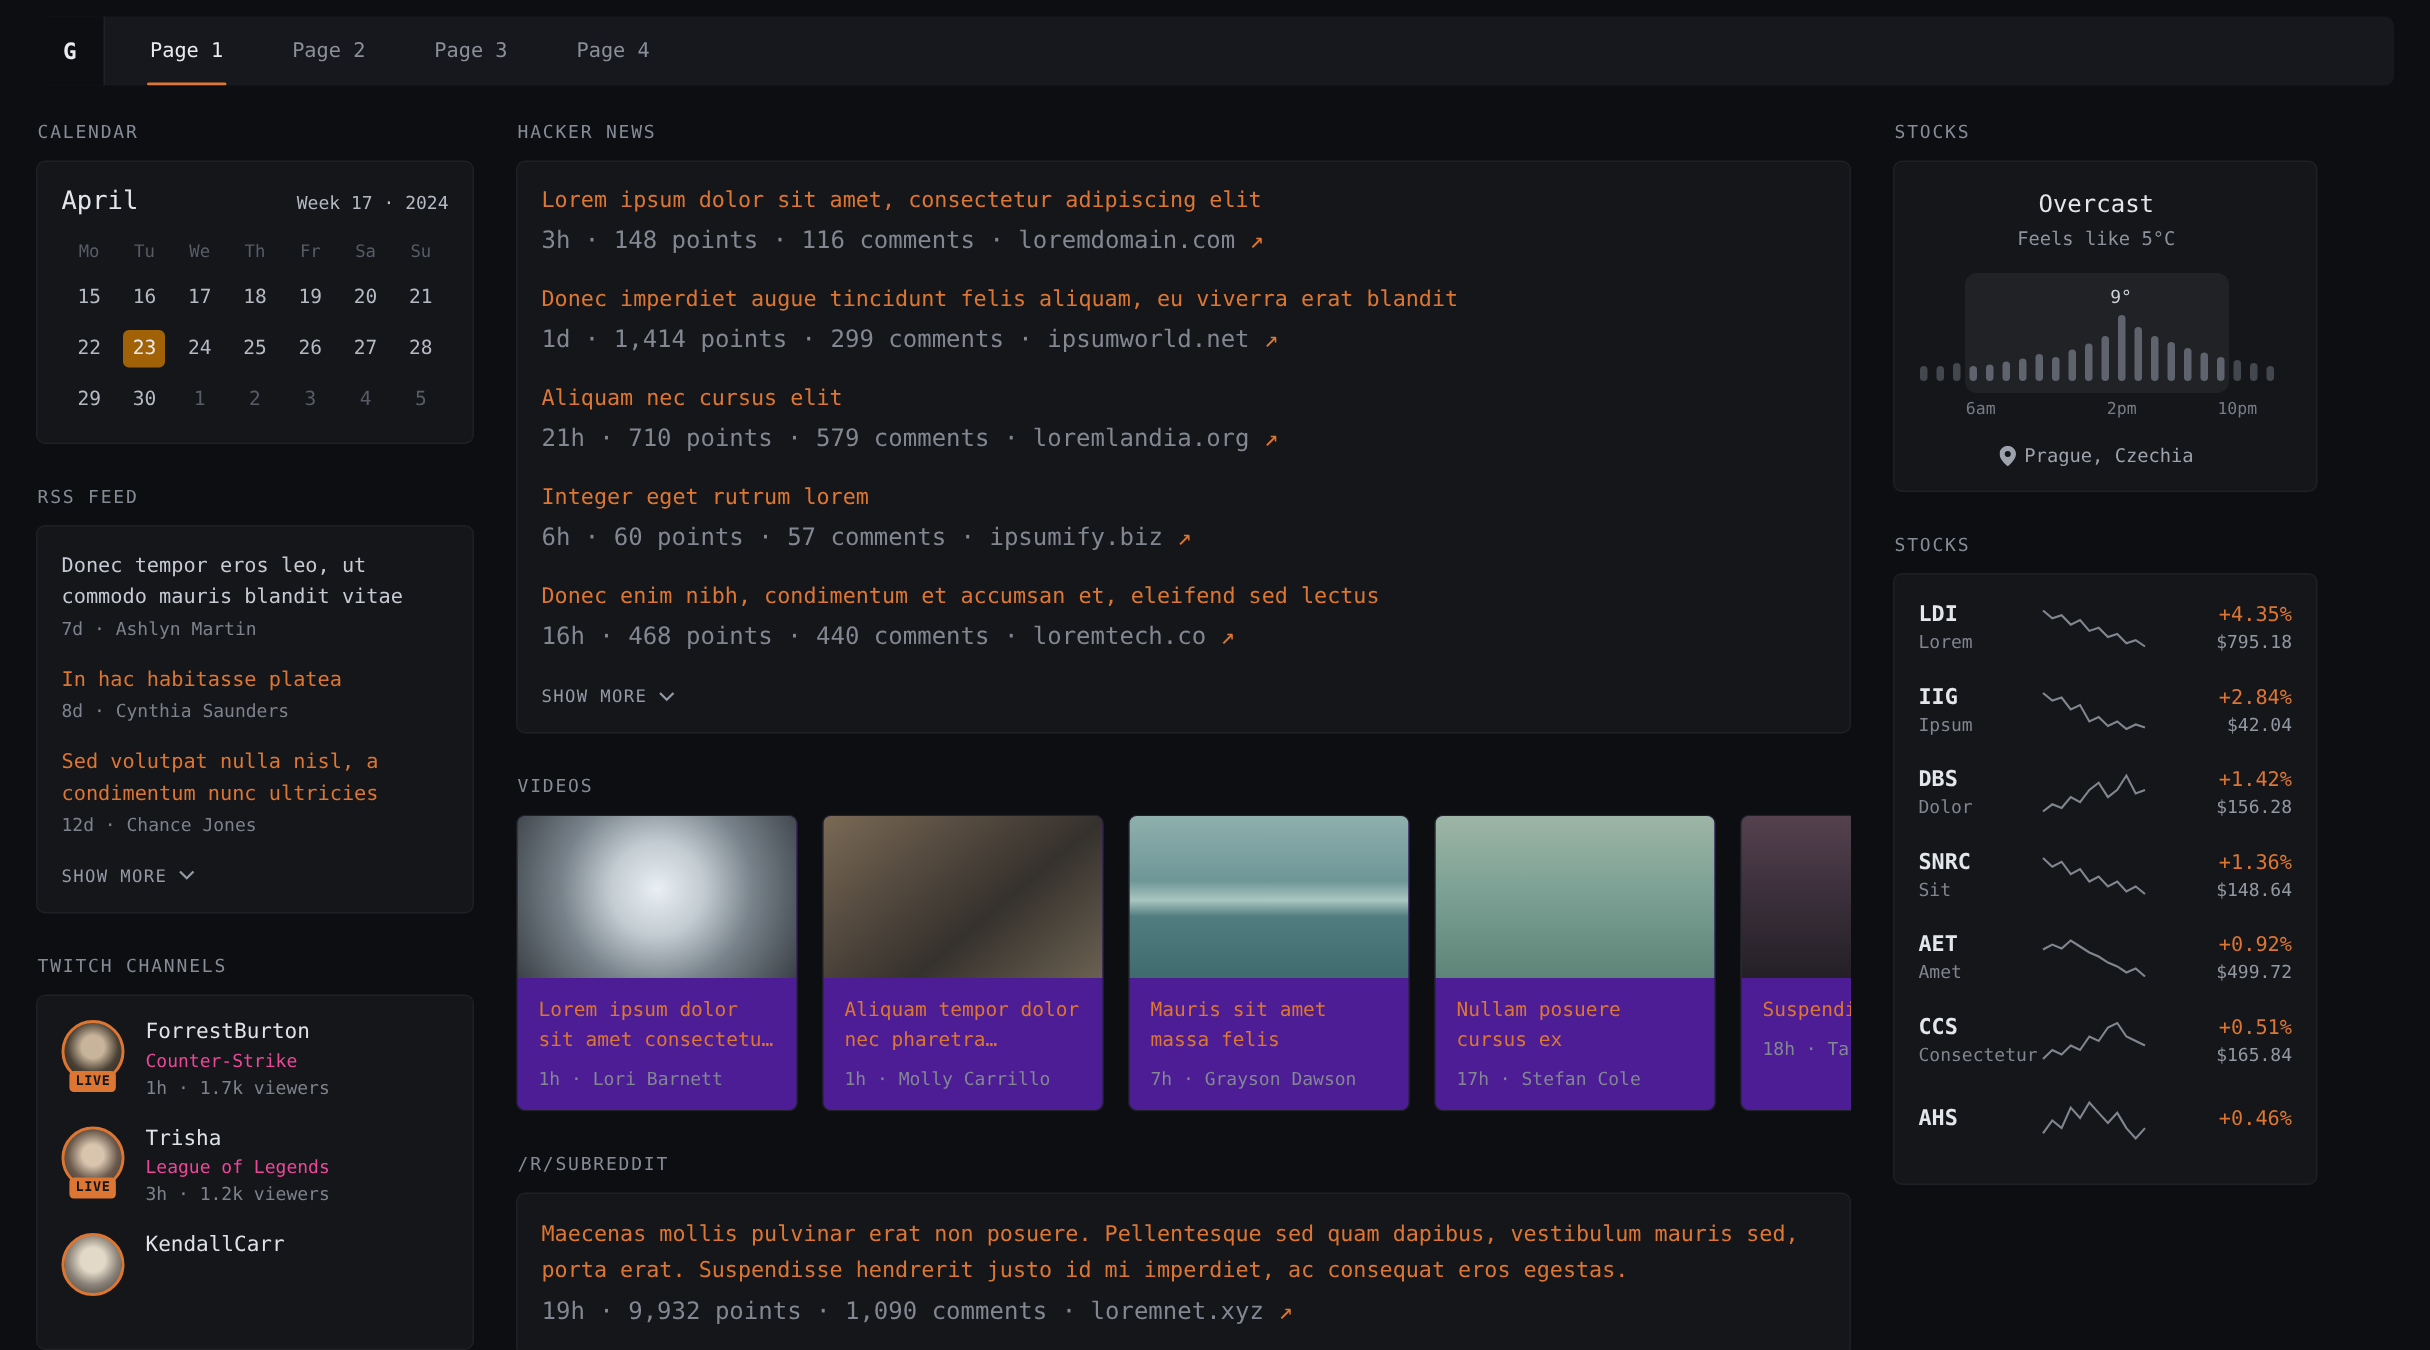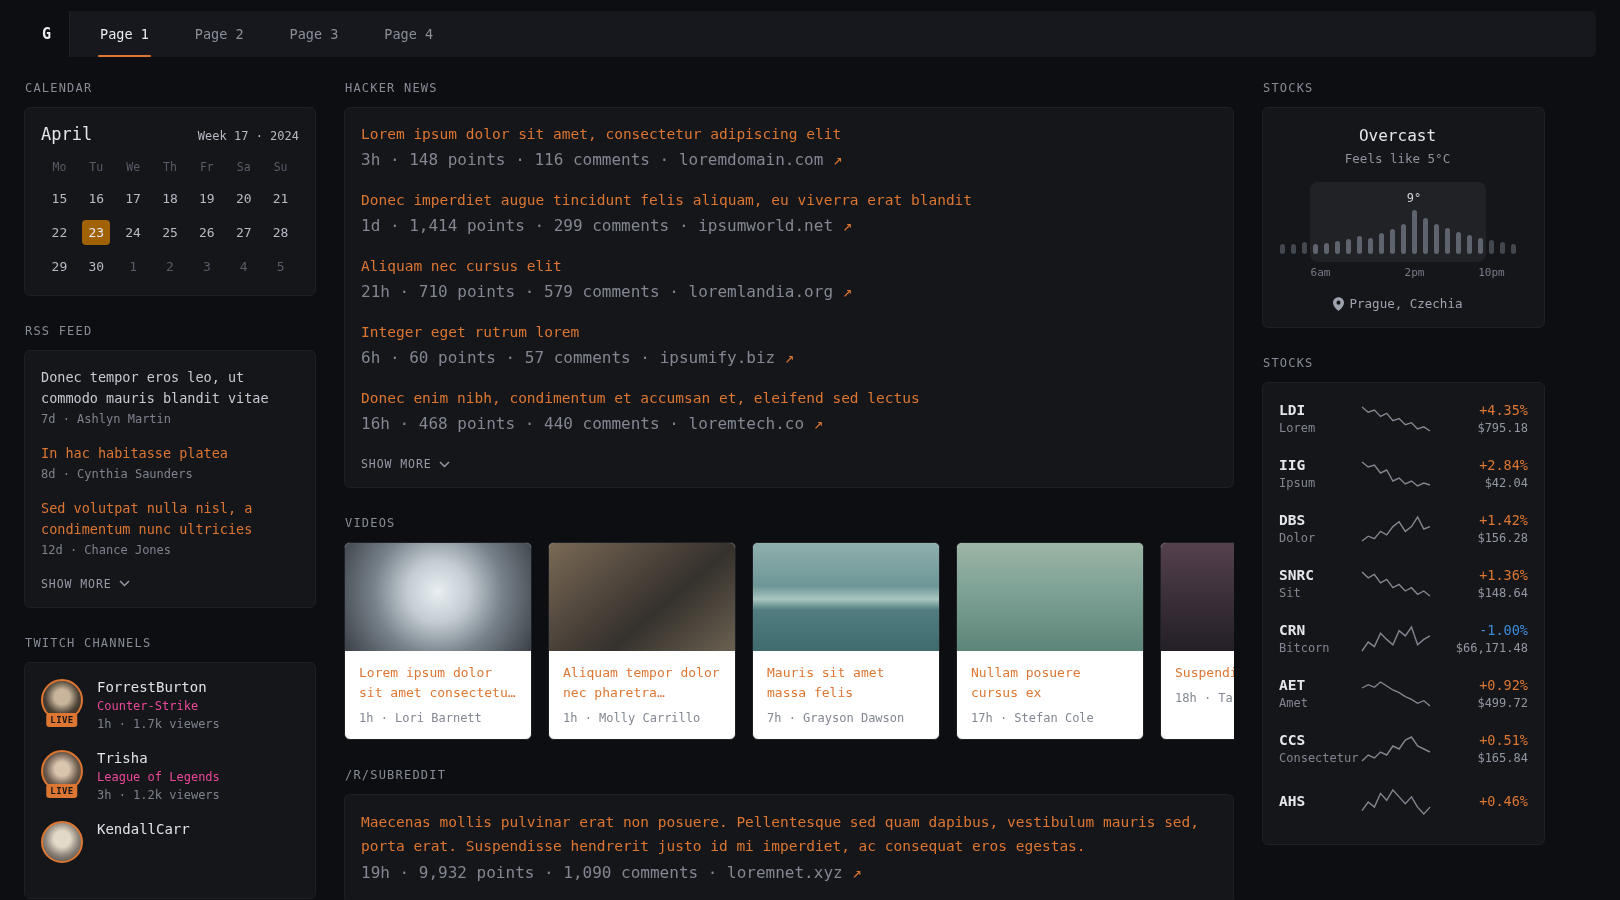--- a/index.html
+++ b/index.html
@@ -94,21 +94,21 @@
   .hn-title, .sub-title { font-size:14.5px; line-height:1.45; color:var(--accent); cursor:pointer; }
   .sub-title { line-height:1.6; }
   .post-meta { font-size:16px; color:#828791; margin-top:5px; }
   .post-domain { color:#828791; cursor:pointer; }
   .ext { color:var(--accent); }
   .sub-item { margin-bottom:4px; }
 
   
   .videos-row { display:flex; gap:16px; overflow:hidden; }
   .video-card {
-    width:188px; flex:none; background:#ffffff; border:1px solid #1e2025;
+    width:188px; flex:none; background:#4c1d95; border:1px solid #1e2025;
     border-radius:6px; overflow:hidden; display:flex; flex-direction:column; cursor:pointer;
   }
   .thumb { height:108px; width:100%; }
   .thumb-0 { background:radial-gradient(circle at 50% 45%, #e9eff3 0%, #c3ccd2 28%, #78828a 58%, #3a4046 100%); }
   .thumb-1 { background:linear-gradient(140deg, #7a6a55 0%, #574c41 30%, #35312c 60%, #6b6152 100%); }
   .thumb-2 { background:linear-gradient(to bottom, #8fb0ad 0%, #6e9697 40%, #aac6c0 52%, #517d80 62%, #3f6a6e 100%); }
   .thumb-3 { background:linear-gradient(to bottom, #9db5a5 0%, #7da195 45%, #5d8478 100%); }
   .thumb-4 { background:linear-gradient(to bottom, #55414e 0%, #3a2f3a 50%, #241f27 100%); }
   .v-title { padding:12px 14px 0 14px; font-size:13px; line-height:1.55; color:var(--accent); }
   .v-meta { padding:8px 14px 14px 14px; font-size:12px; color:#828791; }
@@ -448,35 +448,20 @@
                   <polyline points="2.0,3.0 8.2,8.8 14.4,5.5 20.5,13.8 26.7,10.4 32.9,18.7 39.1,15.4 45.3,22.0 51.5,18.7 57.6,25.3 63.8,22.0 70.0,27.0" fill="none" stroke="#81868f" stroke-width="1.4"></polyline>
                 </svg>
               </div>
               <div class="st-right">
                 <div class="st-change">+1.36%</div>
                 <div class="st-price">$148.64</div>
               </div>
             </div>
             <div class="stock-row">
               <div class="st-left">
-                <div class="st-ticker">CRN</div>
-                <div class="st-name">Bitcorn</div>
-              </div>
-              <div class="st-spark">
-                <svg width="72" height="30">
-                  <polyline points="2.0,27.0 8.2,18.1 14.4,22.6 20.5,9.2 26.7,15.4 32.9,20.8 39.1,6.6 45.3,11.9 51.5,3.0 57.6,20.8 63.8,15.4 70.0,11.9" fill="none" stroke="#81868f" stroke-width="1.4"></polyline>
-                </svg>
-              </div>
-              <div class="st-right">
-                <div class="st-change down">-1.00%</div>
-                <div class="st-price">$66,171.48</div>
-              </div>
-            </div>
-            <div class="stock-row">
-              <div class="st-left">
                 <div class="st-ticker">AET</div>
                 <div class="st-name">Amet</div>
               </div>
               <div class="st-spark">
                 <svg width="72" height="30">
                   <polyline points="2.0,9.0 8.2,5.7 14.4,8.3 20.5,3.0 26.7,7.0 32.9,11.0 39.1,13.7 45.3,17.7 51.5,20.3 57.6,24.3 63.8,21.7 70.0,27.0" fill="none" stroke="#81868f" stroke-width="1.4"></polyline>
                 </svg>
               </div>
               <div class="st-right">
                 <div class="st-change">+0.92%</div>

